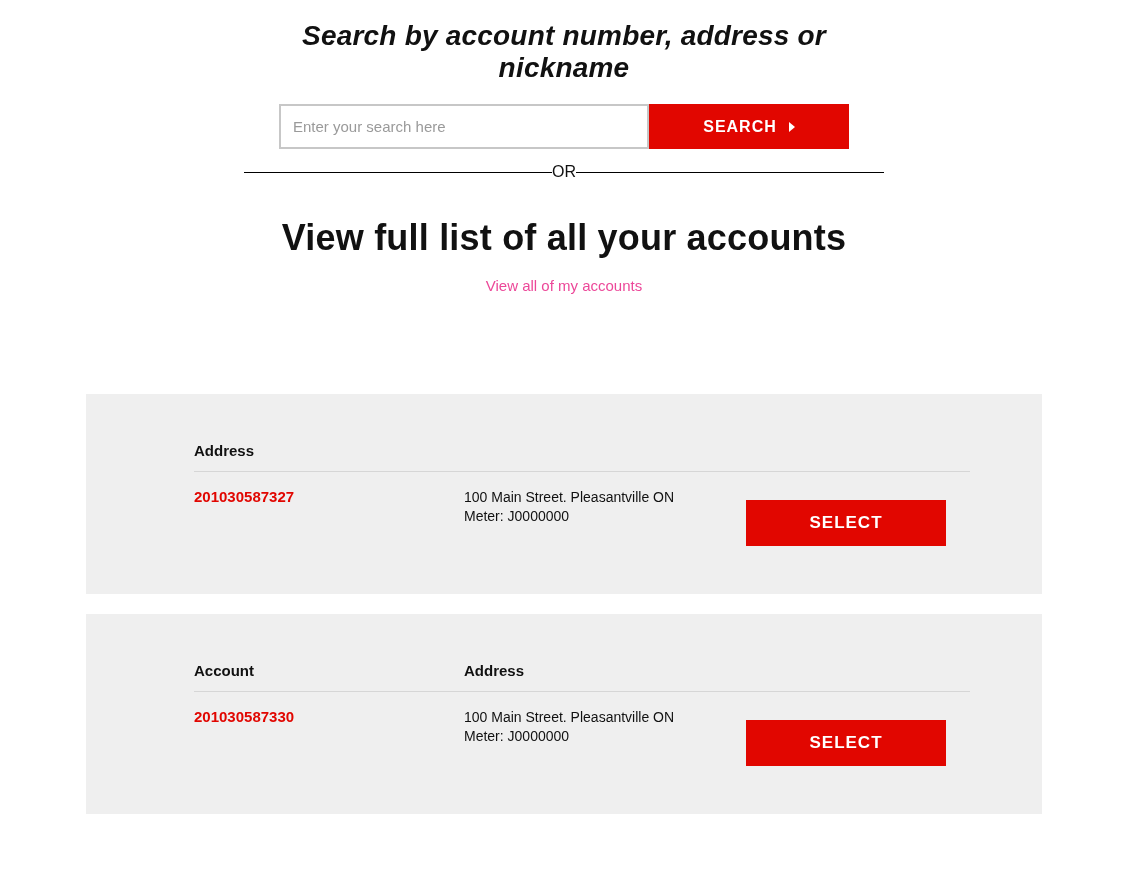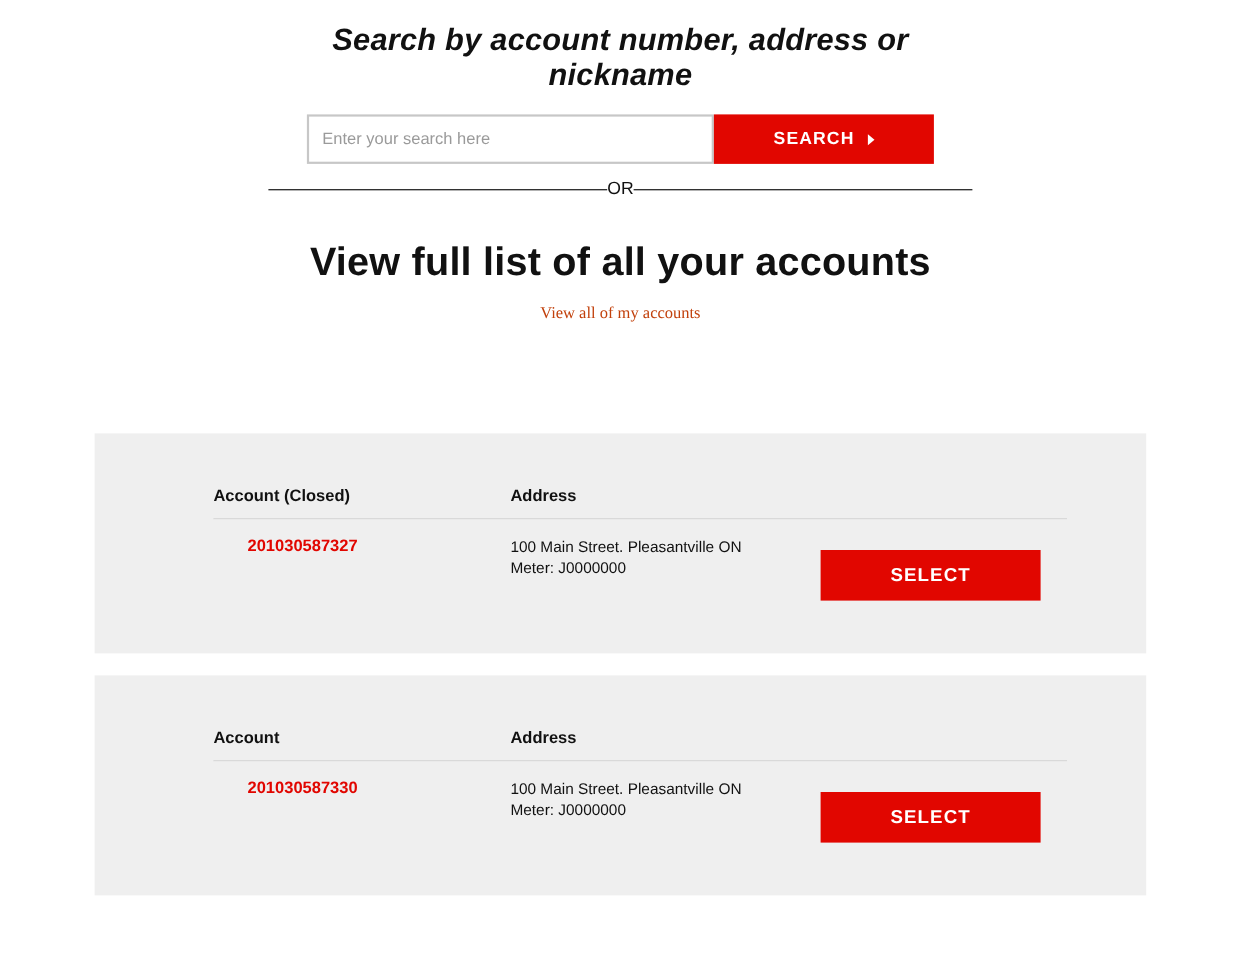--- a/index.html
+++ b/index.html
@@ -90,26 +90,26 @@
     text-align: center;
     font-size: 36px;
     font-weight: 600;
     margin: 0 0 18px 0;
     font-family: Liberation Sans, sans-serif;
     letter-spacing: 0.2px;
   }
   .view-all-link {
     display: block;
     text-align: center;
-    color: #c2410c;
+    color: #ec4899;
     font-size: 15px;
     text-decoration: none;
     cursor: pointer;
     margin-bottom: 100px;
-    font-family: Liberation Serif, serif;
+    font-family: Liberation Sans, sans-serif;
   }
   .card {
     background: #efefef;
     width: 956px;
     margin: 0 auto 20px auto;
     padding: 48px 72px 48px 108px;
   }
   .card-head {
     display: flex;
     font-weight: 700;
@@ -124,21 +124,20 @@
     display: flex;
     align-items: flex-start;
   }
   .card-body .col-acct { width: 270px; }
   .card-body .col-addr { flex: 1; padding-right: 24px; }
   .card-body .col-act  { width: 224px; margin-top: 12px; }
   .acct-num {
     color: #e10600;
     font-weight: 700;
     font-size: 15px;
-    margin-left: 31px;
   }
   .addr-line, .meter-line {
     font-size: 14px;
     line-height: 1.35;
   }
   .select-btn {
     width: 200px;
     height: 46px;
     background: #e10600;
     color: #fff;
@@ -172,21 +171,20 @@
     <span class="line"></span>
   </div>
 
   <h2 class="list-title">View full list of all your accounts</h2>
 
   <a class="view-all-link">View all of my accounts</a>
 
   <div id="accounts">
       <div class="card">
         <div class="card-head">
-          <div class="col-acct">Account (Closed)</div>
           <div class="col-addr">Address</div>
         </div>
         <div class="card-body">
           <div class="col-acct">
             <div class="acct-num">201030587327</div>
           </div>
           <div class="col-addr">
             <div class="addr-line">100 Main Street. Pleasantville ON</div>
             <div class="meter-line">Meter: J0000000</div>
           </div>

